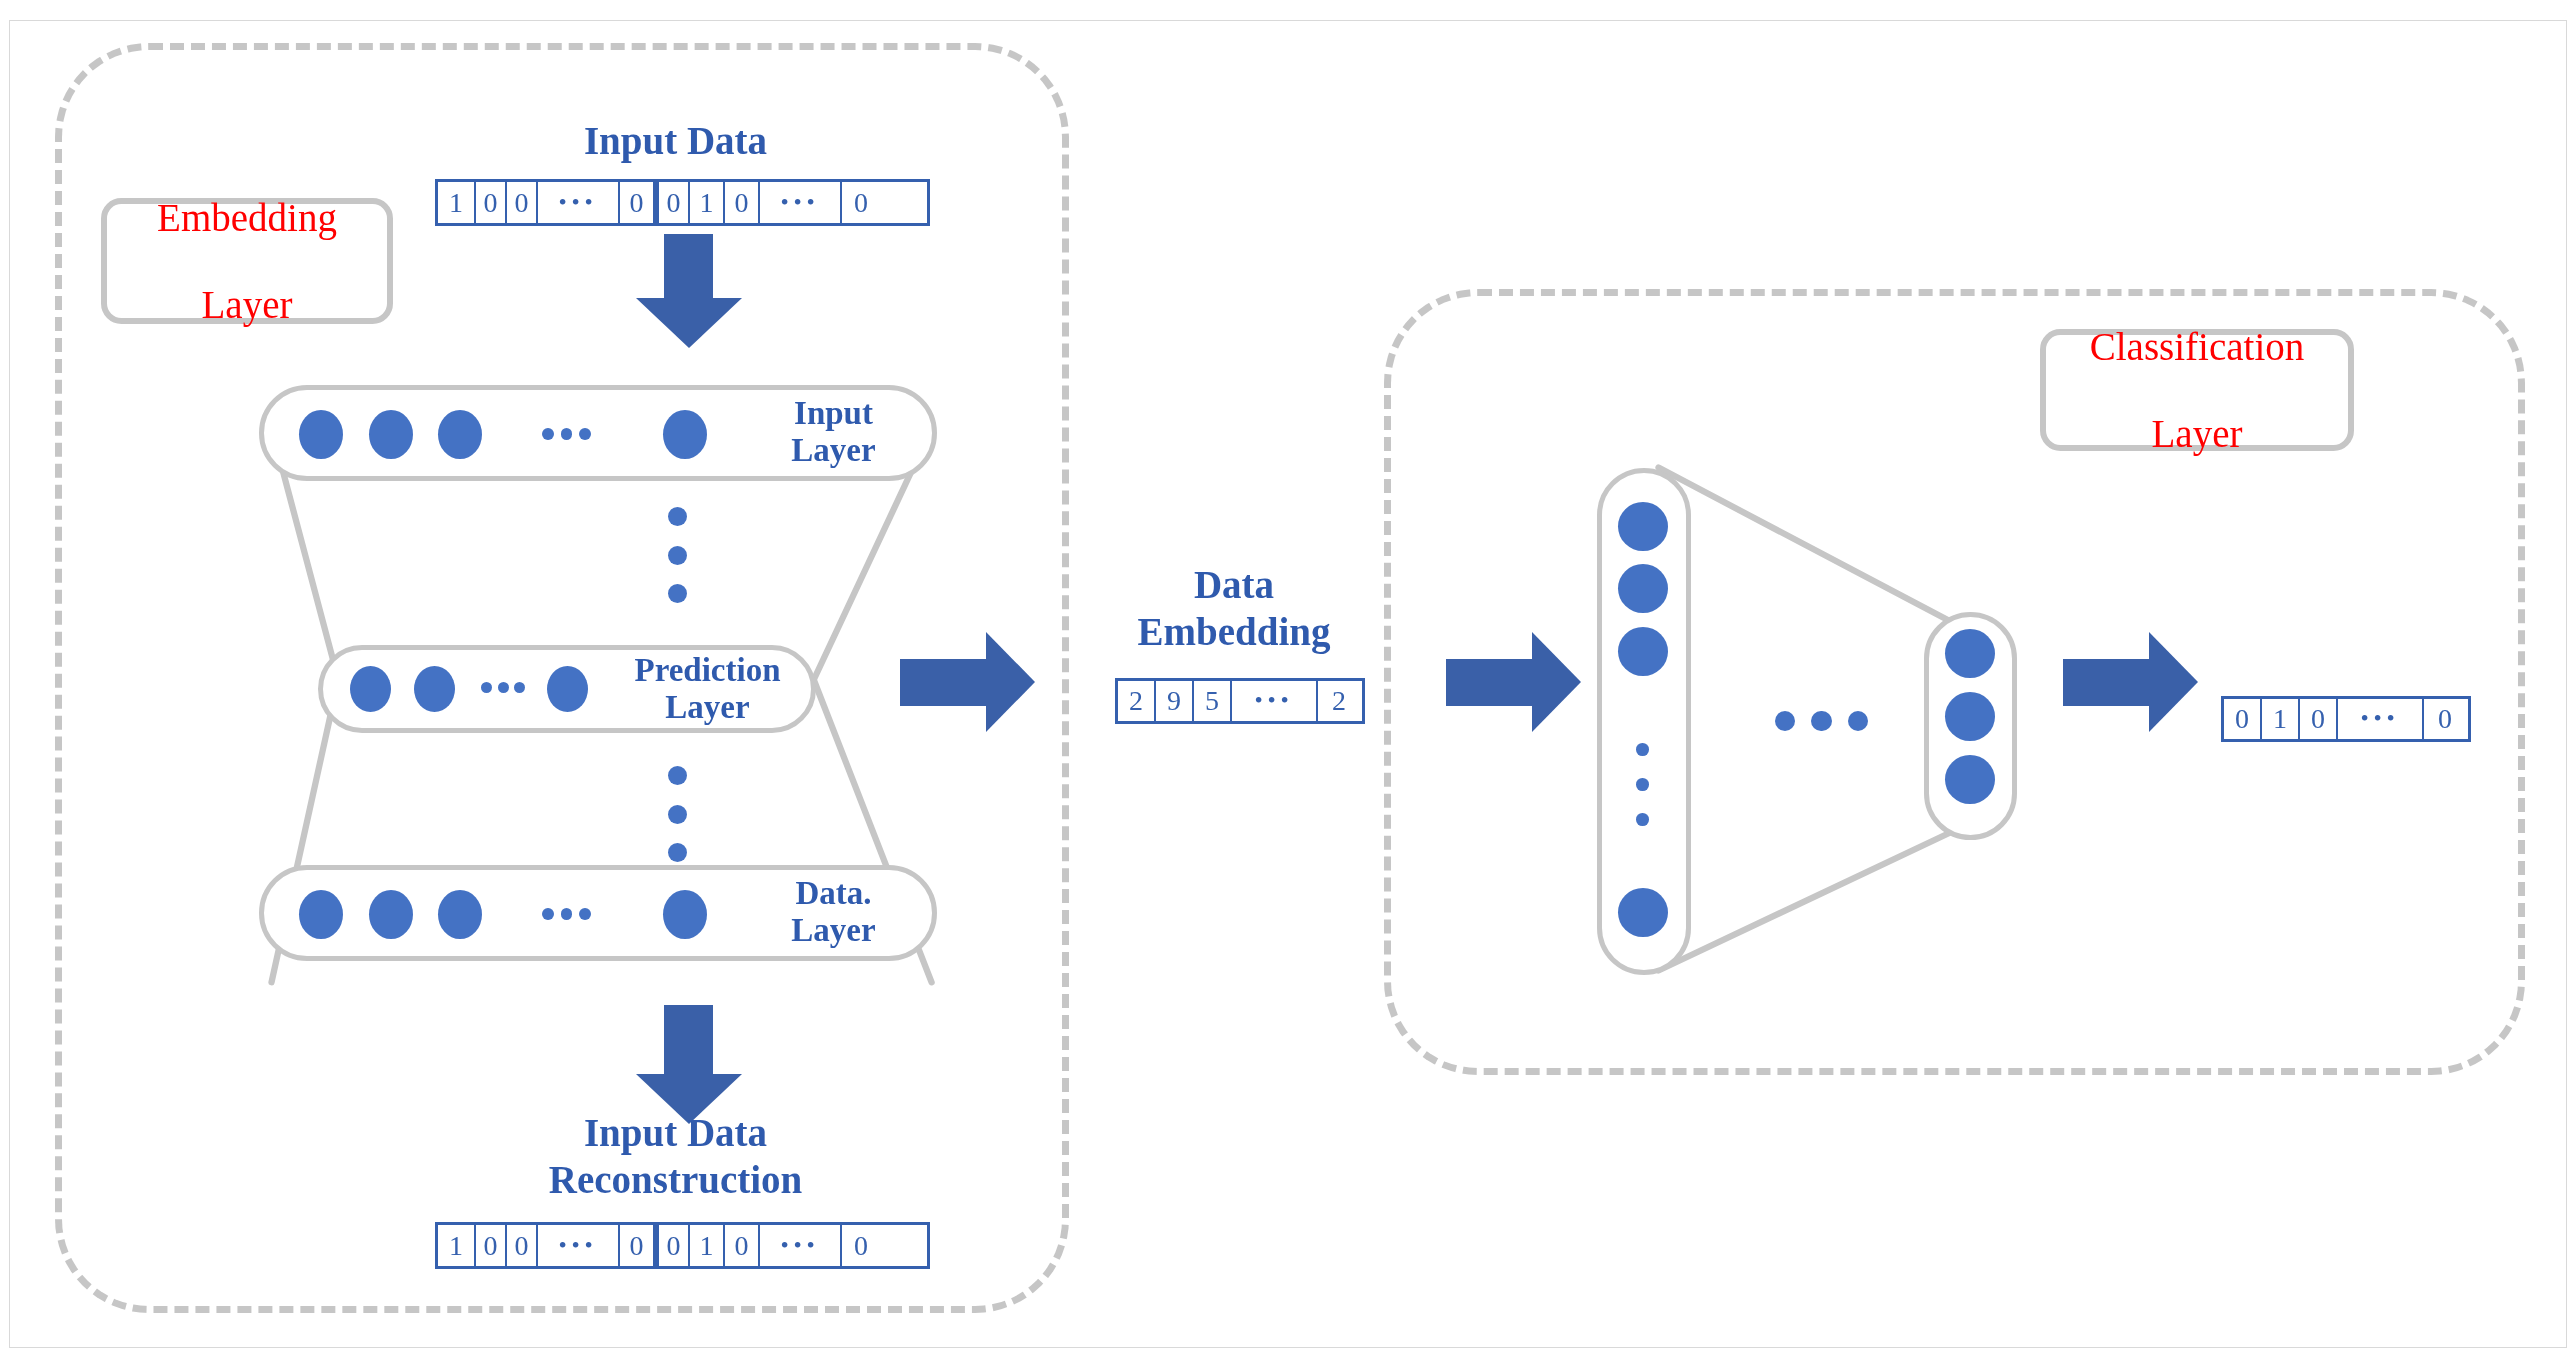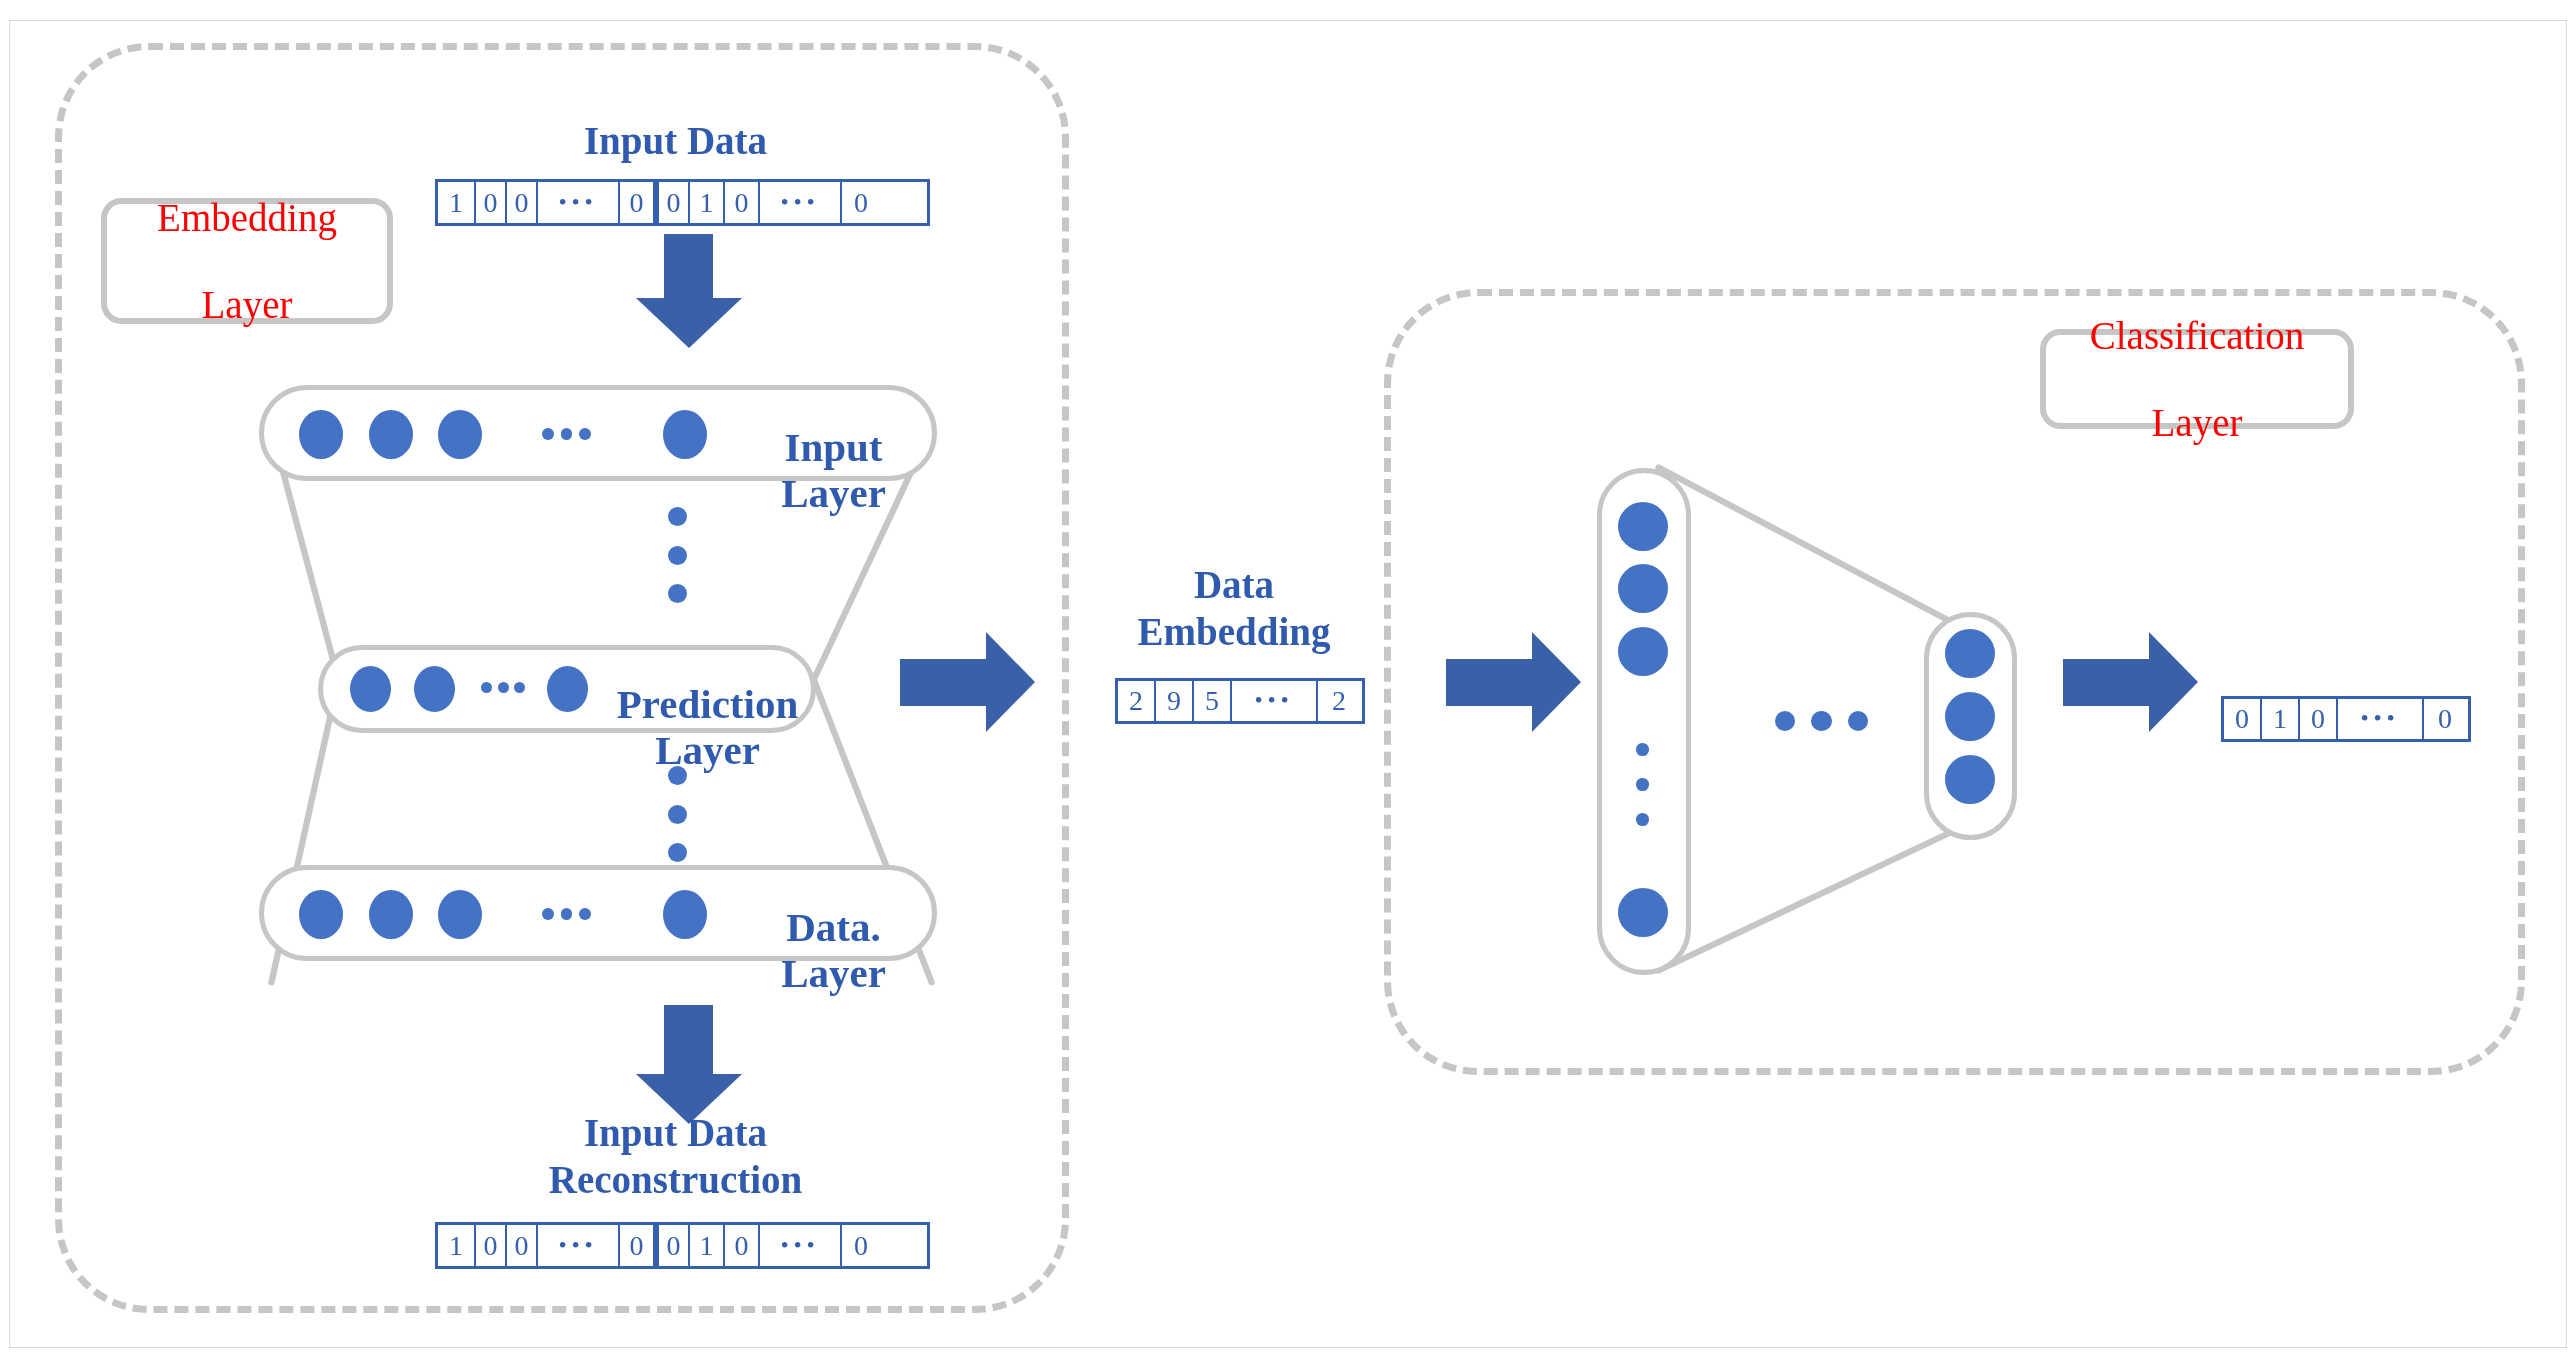--- a/index.html
+++ b/index.html
@@ -18,21 +18,21 @@
   #embedding-group{left:55px;top:43px;width:1014px;height:1270px;}
   #classification-group{left:1384px;top:289px;width:1141px;height:786px;}
 
   
   .chip{position:absolute;box-sizing:border-box;background:#fff;
       border:6.3px solid #c6c6c6;border-radius:20.4px;
       color:#ff0000;font-size:39px;line-height:1.12;text-align:center;
       display:flex;align-items:center;justify-content:center;}
   .chip span{display:block;width:100%;}
   #chip-embedding{left:101px;top:198px;width:292px;height:126px;}
-  #chip-classification{left:2040px;top:329px;width:314px;height:100px;}
+  #chip-classification{left:2040px;top:329px;width:314px;height:122px;}
 
   
   .blue-head{position:absolute;color:#2f5aad;font-weight:bold;
       font-size:39px;line-height:1.2;text-align:center;}
 
   
   .vector{position:absolute;display:flex;box-sizing:border-box;
       border:3.9px solid #3560ae;background:#fff;}
   .vector .cell{box-sizing:border-box;border-right:2.4px solid #3560ae;
       display:flex;align-items:center;justify-content:center;
@@ -59,21 +59,21 @@
   .node{position:absolute;background:#4472c4;border-radius:50%;}
   .vdots{position:absolute;display:flex;flex-direction:column;
       align-items:center;justify-content:space-between;}
   .vdots i{display:block;background:#4472c4;border-radius:50%;}
   .hdots{position:absolute;display:flex;align-items:center;
       justify-content:space-between;}
   .hdots i{display:block;background:#4472c4;border-radius:50%;}
 
   
   .layer-label{position:absolute;color:#2f5aad;font-weight:bold;
-      font-size:41px;line-height:1.12;text-align:center;margin-top:30px;}
+      font-size:33px;line-height:1.12;text-align:center;}
 
   svg.lines{position:absolute;left:0;top:0;width:2576px;height:1365px;
       pointer-events:none;}
 </style>
 </head>
 <body>
 
 <div id="page"></div>
 
 <div class="stage">

